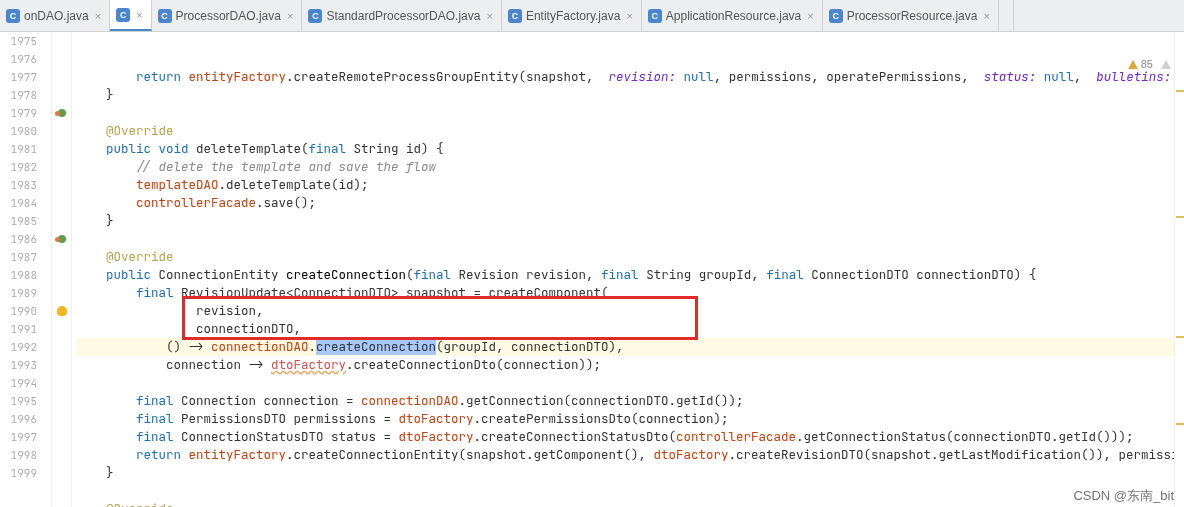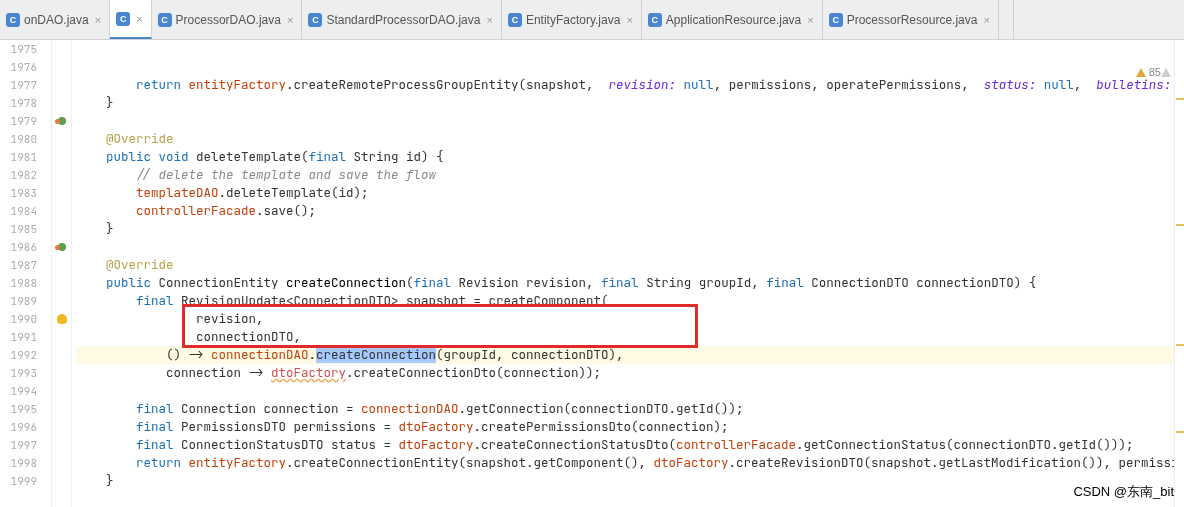--- a/index.html
+++ b/index.html
@@ -4,21 +4,21 @@
 <style>
   * { margin: 0; padding: 0; box-sizing: border-box; }
   html, body {
     width: 1184px; height: 507px;
     font-family: "JetBrains Mono","Consolas","Menlo",monospace;
     font-size: 12px; background: #fff; color: #333; overflow: hidden;
   }
 
   
   .tabbar {
-    display: flex; align-items: stretch; height: 40px;
+    display: flex; align-items: stretch; height: 32px;
     border-bottom: 1px solid #d1d1d1; background: #eceef0;
     font-family: -apple-system,"Segoe UI",Arial,sans-serif; font-size: 12px;
     overflow: hidden; white-space: nowrap;
   }
   .tab {
     display: flex; align-items: center; gap: 4px;
     padding: 0 8px 0 6px;
     border-right: 1px solid #d1d1d1;
     color: #555; cursor: pointer;
   }
@@ -78,21 +78,21 @@
   .redbox {
     position: absolute; border: 3px solid #e12a2a;
     left: 110px; top: calc(18px*15 - 6px);
     width: 516px; height: 44px; pointer-events:none;
   }
 
   
   .inspections {
     position: absolute; top: 26px; right: 4px;
     font-family: -apple-system,Arial,sans-serif; font-size: 11px;
-    color: #8a8a8a; display:flex; align-items:center; 
+    color: #8a8a8a; display:flex; align-items:center; gap:8px;
   }
   .inspections .warn::before {
     content:""; display:inline-block; width:0; height:0;
     border-left:5px solid transparent; border-right:5px solid transparent;
     border-bottom:9px solid #e0a83a; margin-right:3px; vertical-align:-1px;
   }
   .inspections .weak::before {
     content:""; display:inline-block; width:0; height:0;
     border-left:5px solid transparent; border-right:5px solid transparent;
     border-bottom:9px solid #cfcfcf; margin-right:3px; vertical-align:-1px;
@@ -100,23 +100,23 @@
 
   
   .stripe {
     width: 10px; flex:0 0 10px; background:#fff;
     border-left:1px solid #eee; position:relative;
   }
   .stripe .tick { position:absolute; left:1px; width:8px; height:2px; background:#e0c15a; }
 
   
   .watermark {
-    position:absolute; right:10px; bottom:22px;
+    position:absolute; right:10px; bottom:10px;
     font-family: Arial,sans-serif; font-size:13px;
-    color:#000000; pointer-events:none;
+    color:#737373; pointer-events:none;
   }
 </style>
 </head>
 <body>
 
 <div class="tabbar" id="tabbar">
     <div class="tab">
       <span class="file-icon java"></span>
       <span>onDAO.java</span>
       <span class="close">×</span>

